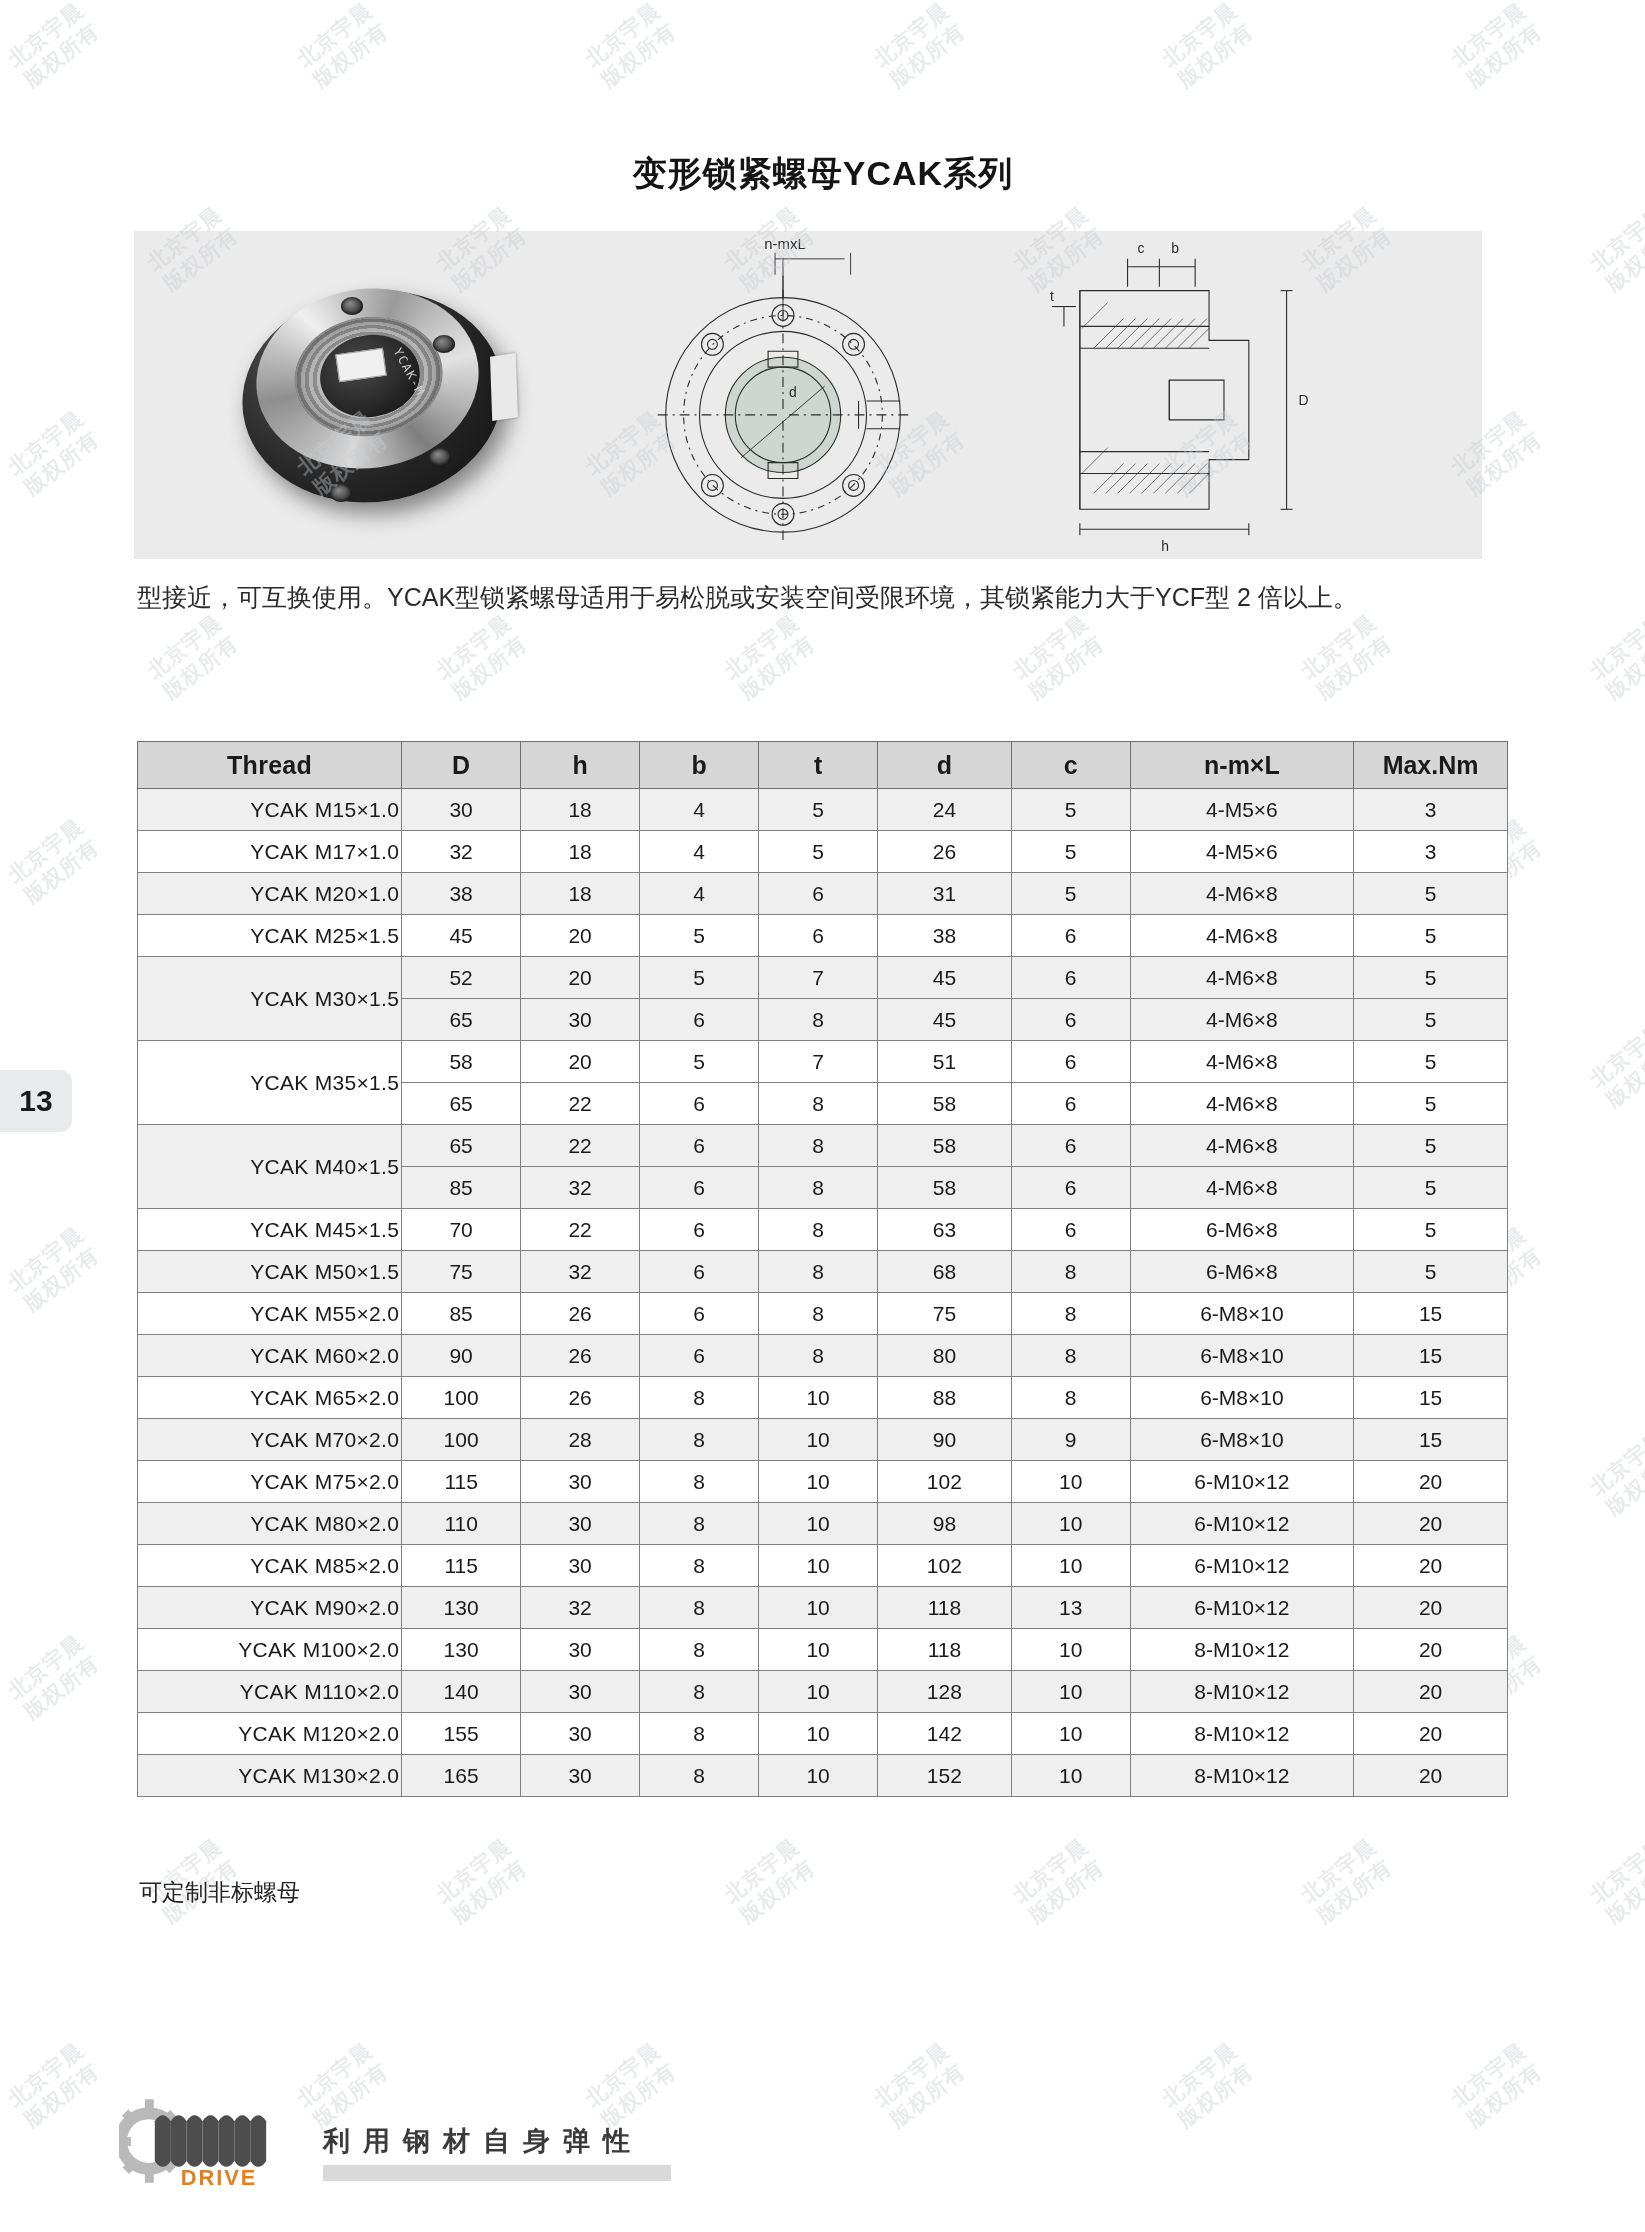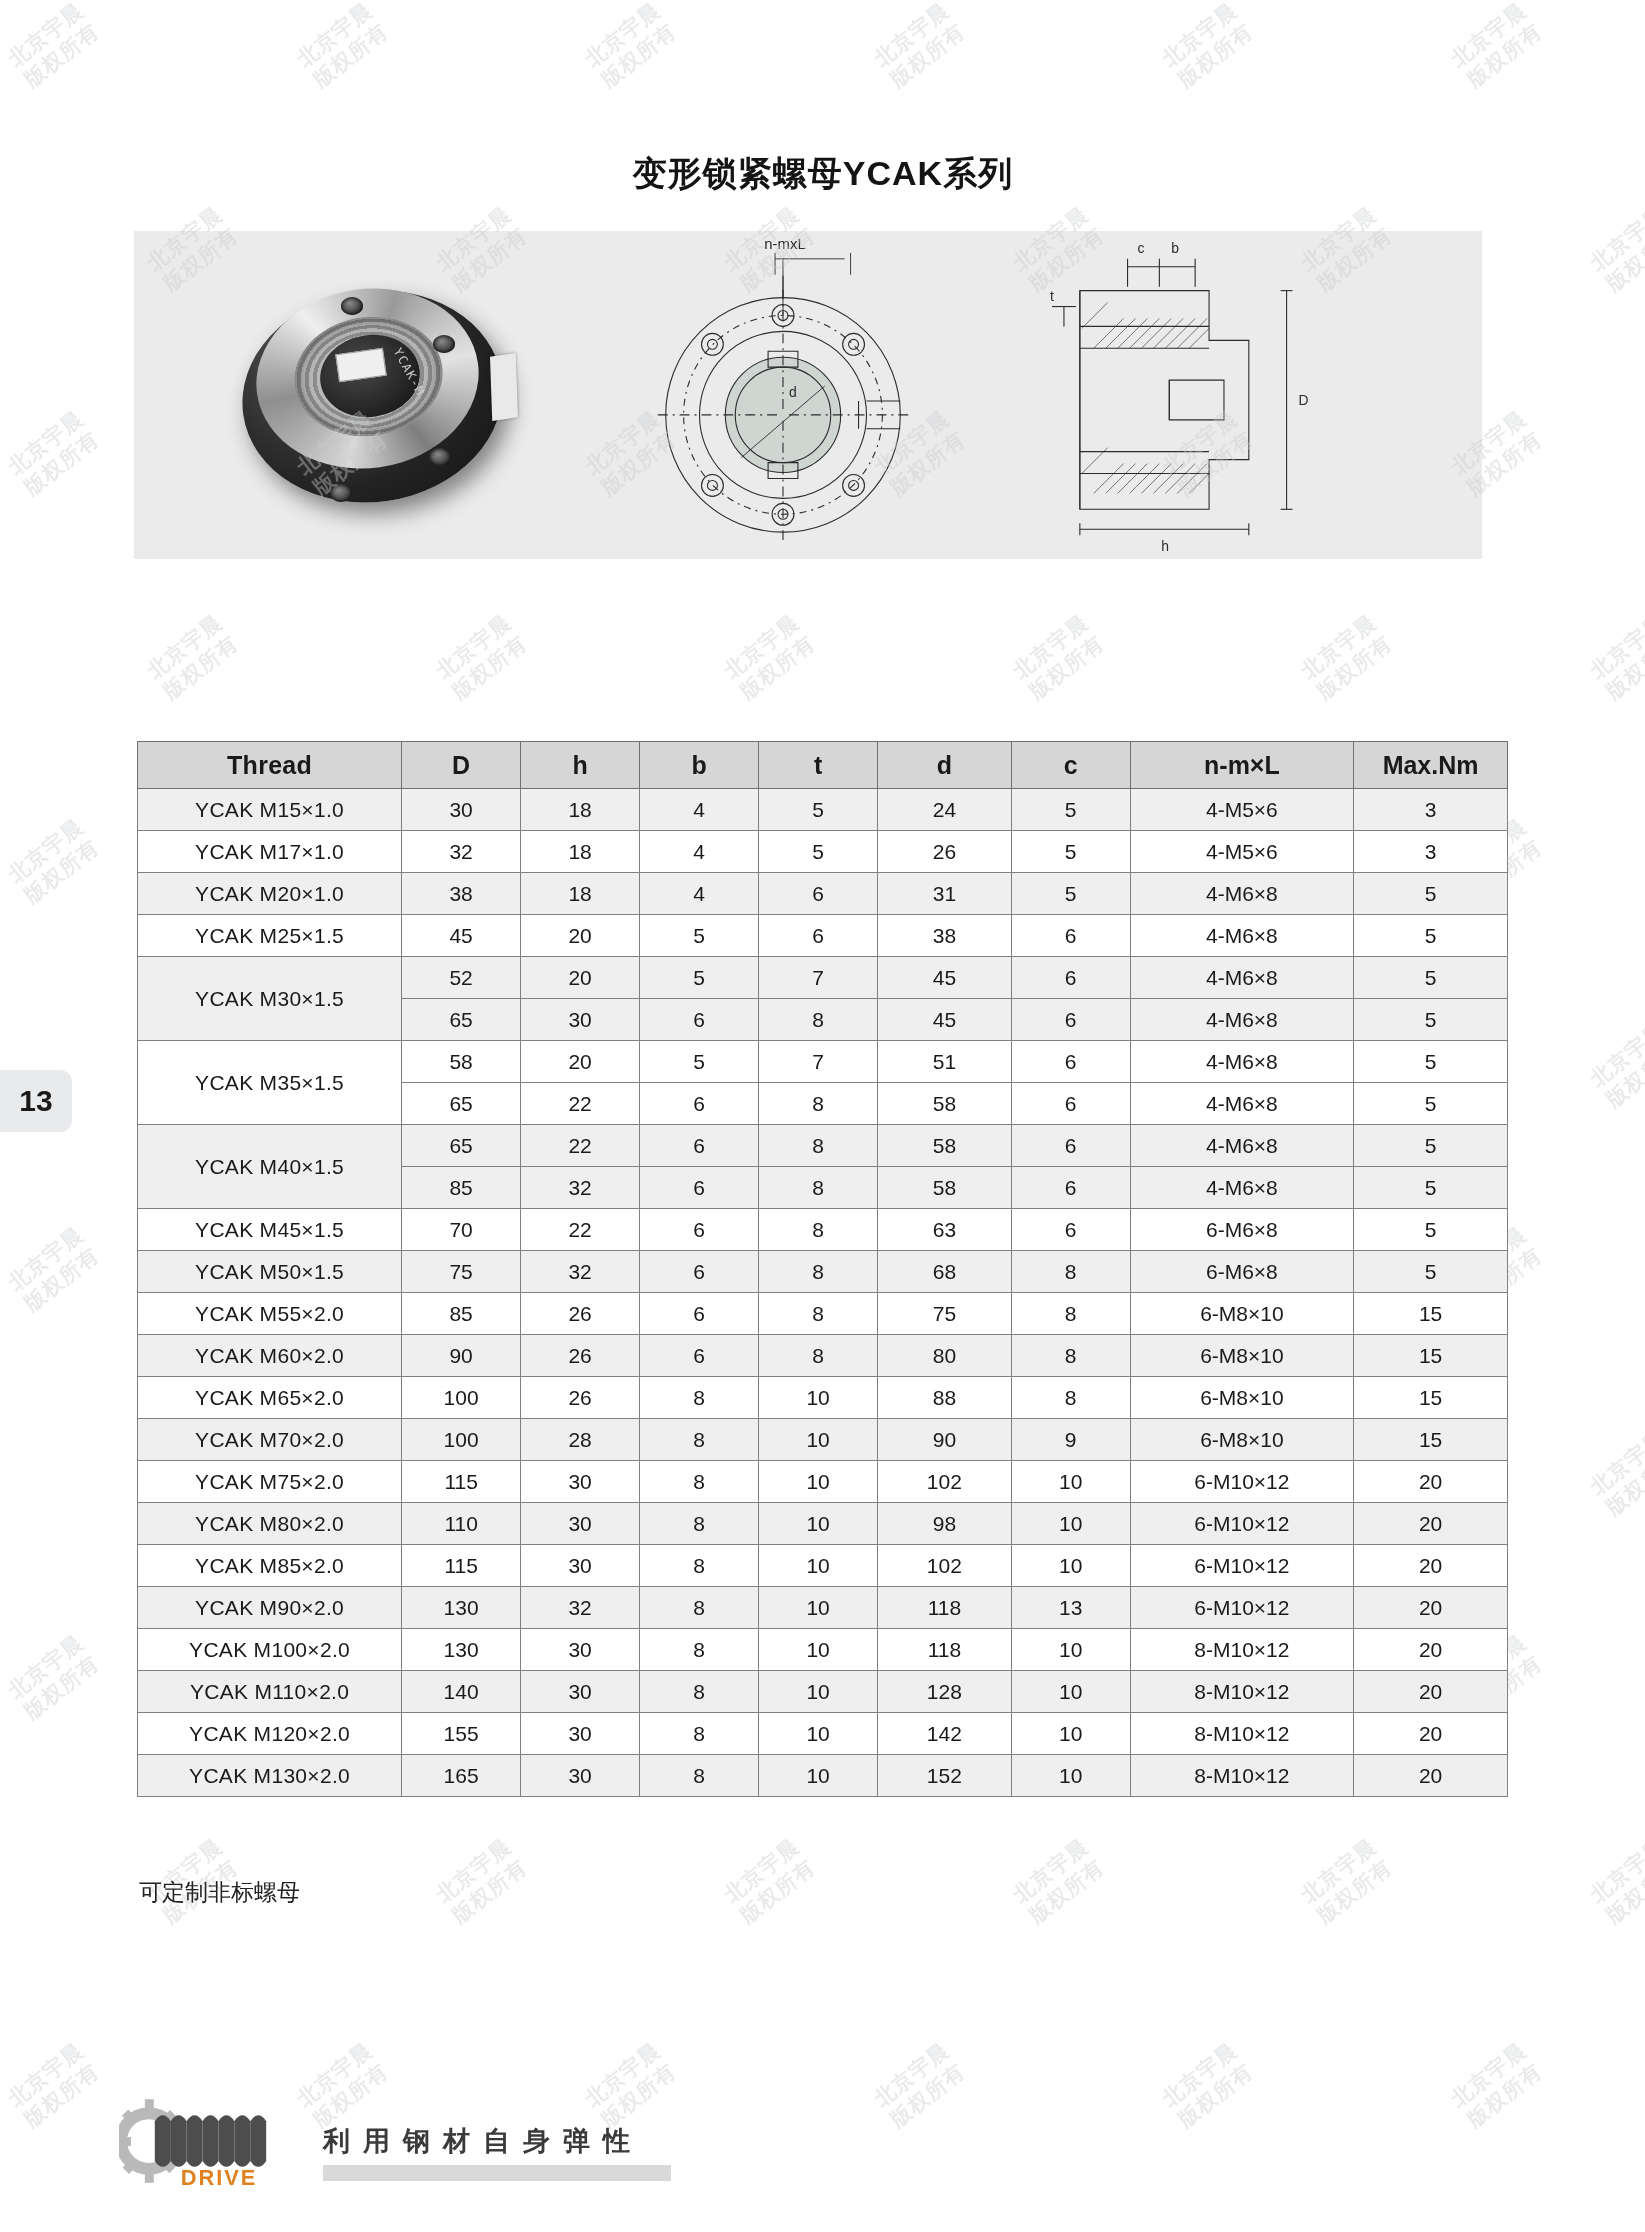--- a/index.html
+++ b/index.html
@@ -210,21 +210,21 @@
   table.spec thead th {
     background: #d6d6d6;
     font-size: 25px;
     font-weight: 700;
     height: 46px;
     border-color: #6f6f6f;
   }
   table.spec tbody tr.odd td { background: #efefef; }
   table.spec tbody tr.even td { background: #ffffff; }
   table.spec td.thread, table.spec th.thread { letter-spacing: 0.3px; }
-  table.spec td.merged { vertical-align: middle; }
+  table.spec td.merged { vertical-align: middle; text-align: right; }
   
   table.spec td.grp-odd { background: #efefef !important; }
   table.spec td.grp-even { background: #ffffff !important; margin-top: 24px; }
 
   #table-note {
     position: absolute;
     left: 139px;
     top: 1877px;
     font-size: 23px;
     color: #222;
@@ -373,20 +373,21 @@
         <text x="152" y="22">b</text>
         <text x="30" y="70">t</text>
         <text x="280" y="175">D</text>
         <text x="142" y="322">h</text>
       </g>
     </svg>
   </div>
 </div>
 
 <div id="description">
+  <div>型接近，可互换使用。YCAK型锁紧螺母适用于易松脱或安装空间受限环境，其锁紧能力大于YCF型 2 倍以上。</div>
 </div>
 
 <div id="spec-table-wrap">
   <table class="spec">
     <colgroup>
       <col style="width:18.2%">
         <col style="width:8.2%">
         <col style="width:8.2%">
       <col style="width:8.2%">
         <col style="width:8.2%">

